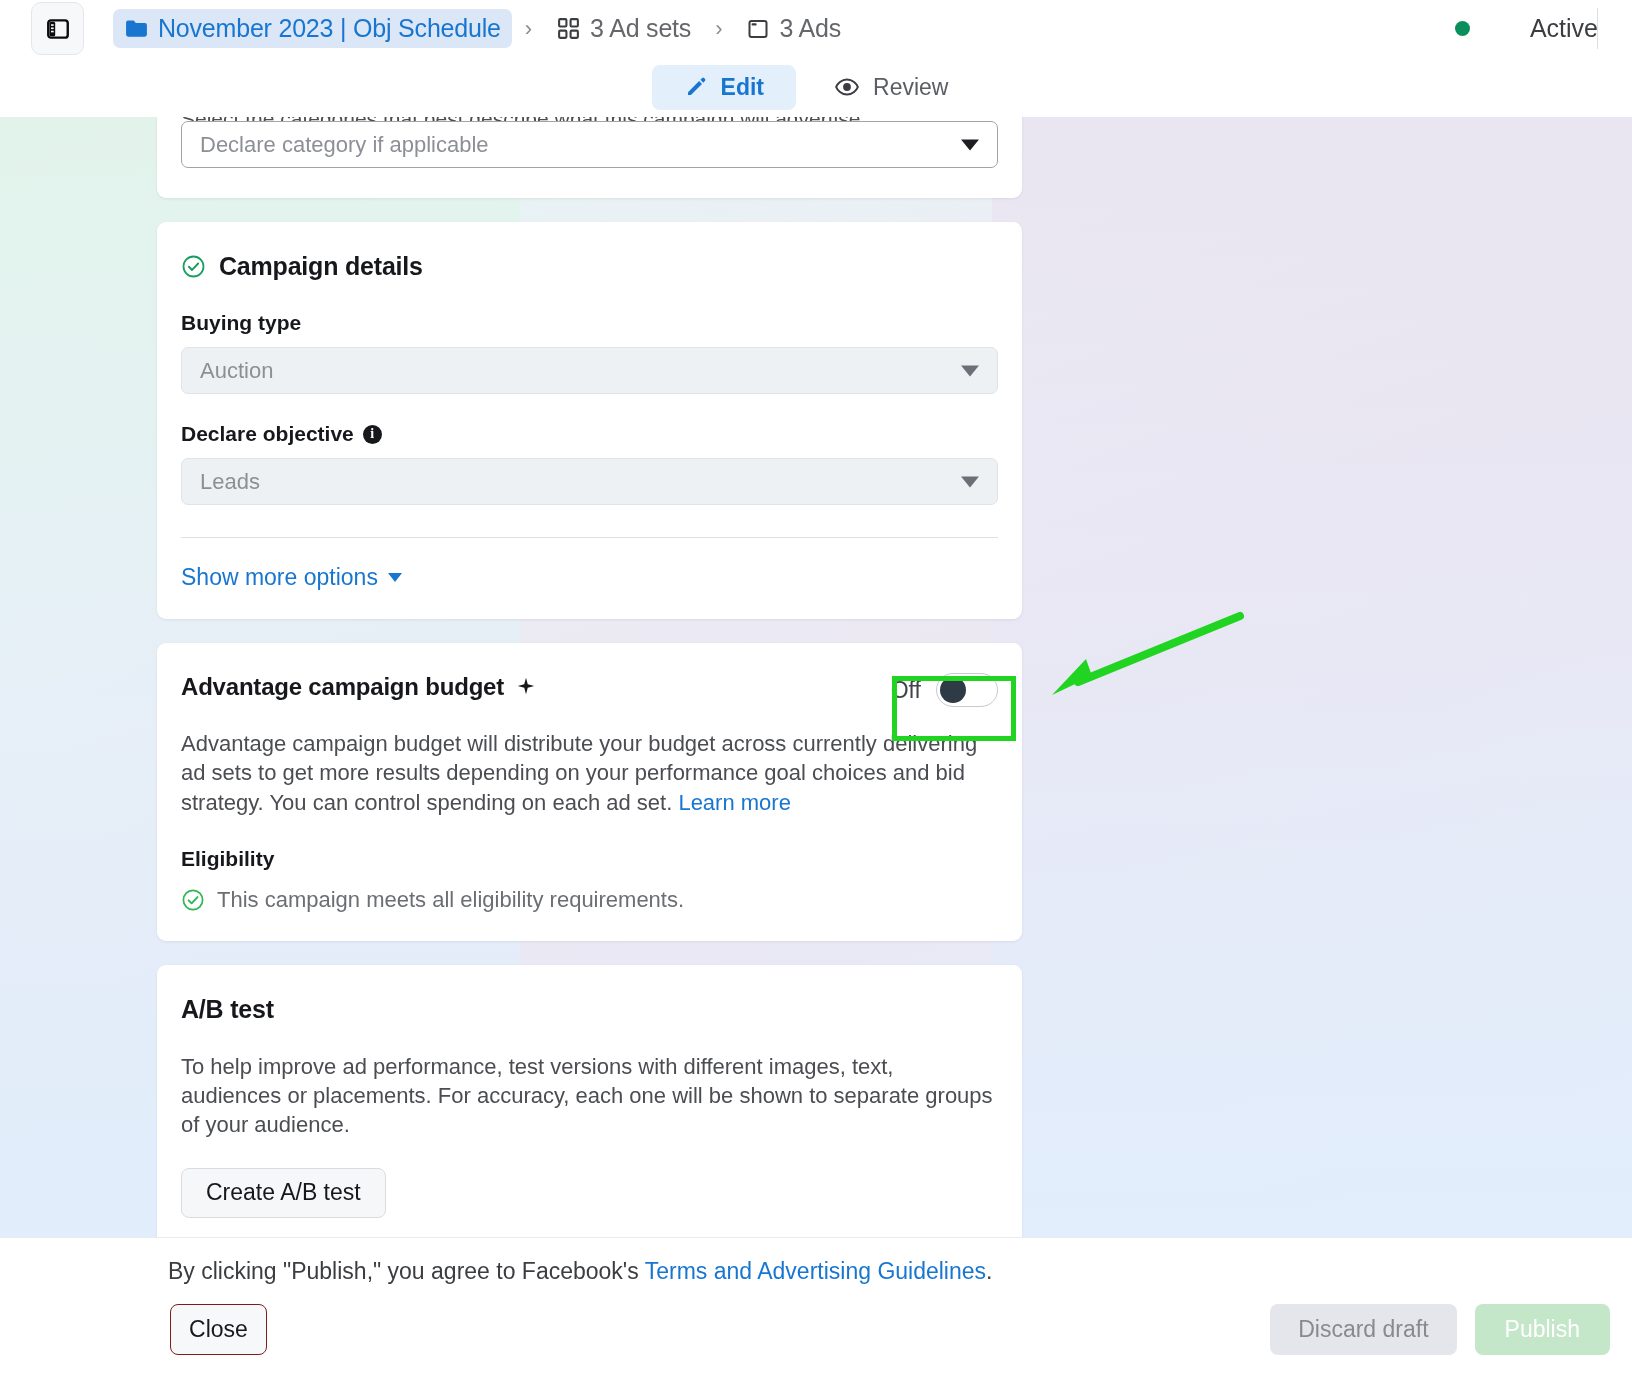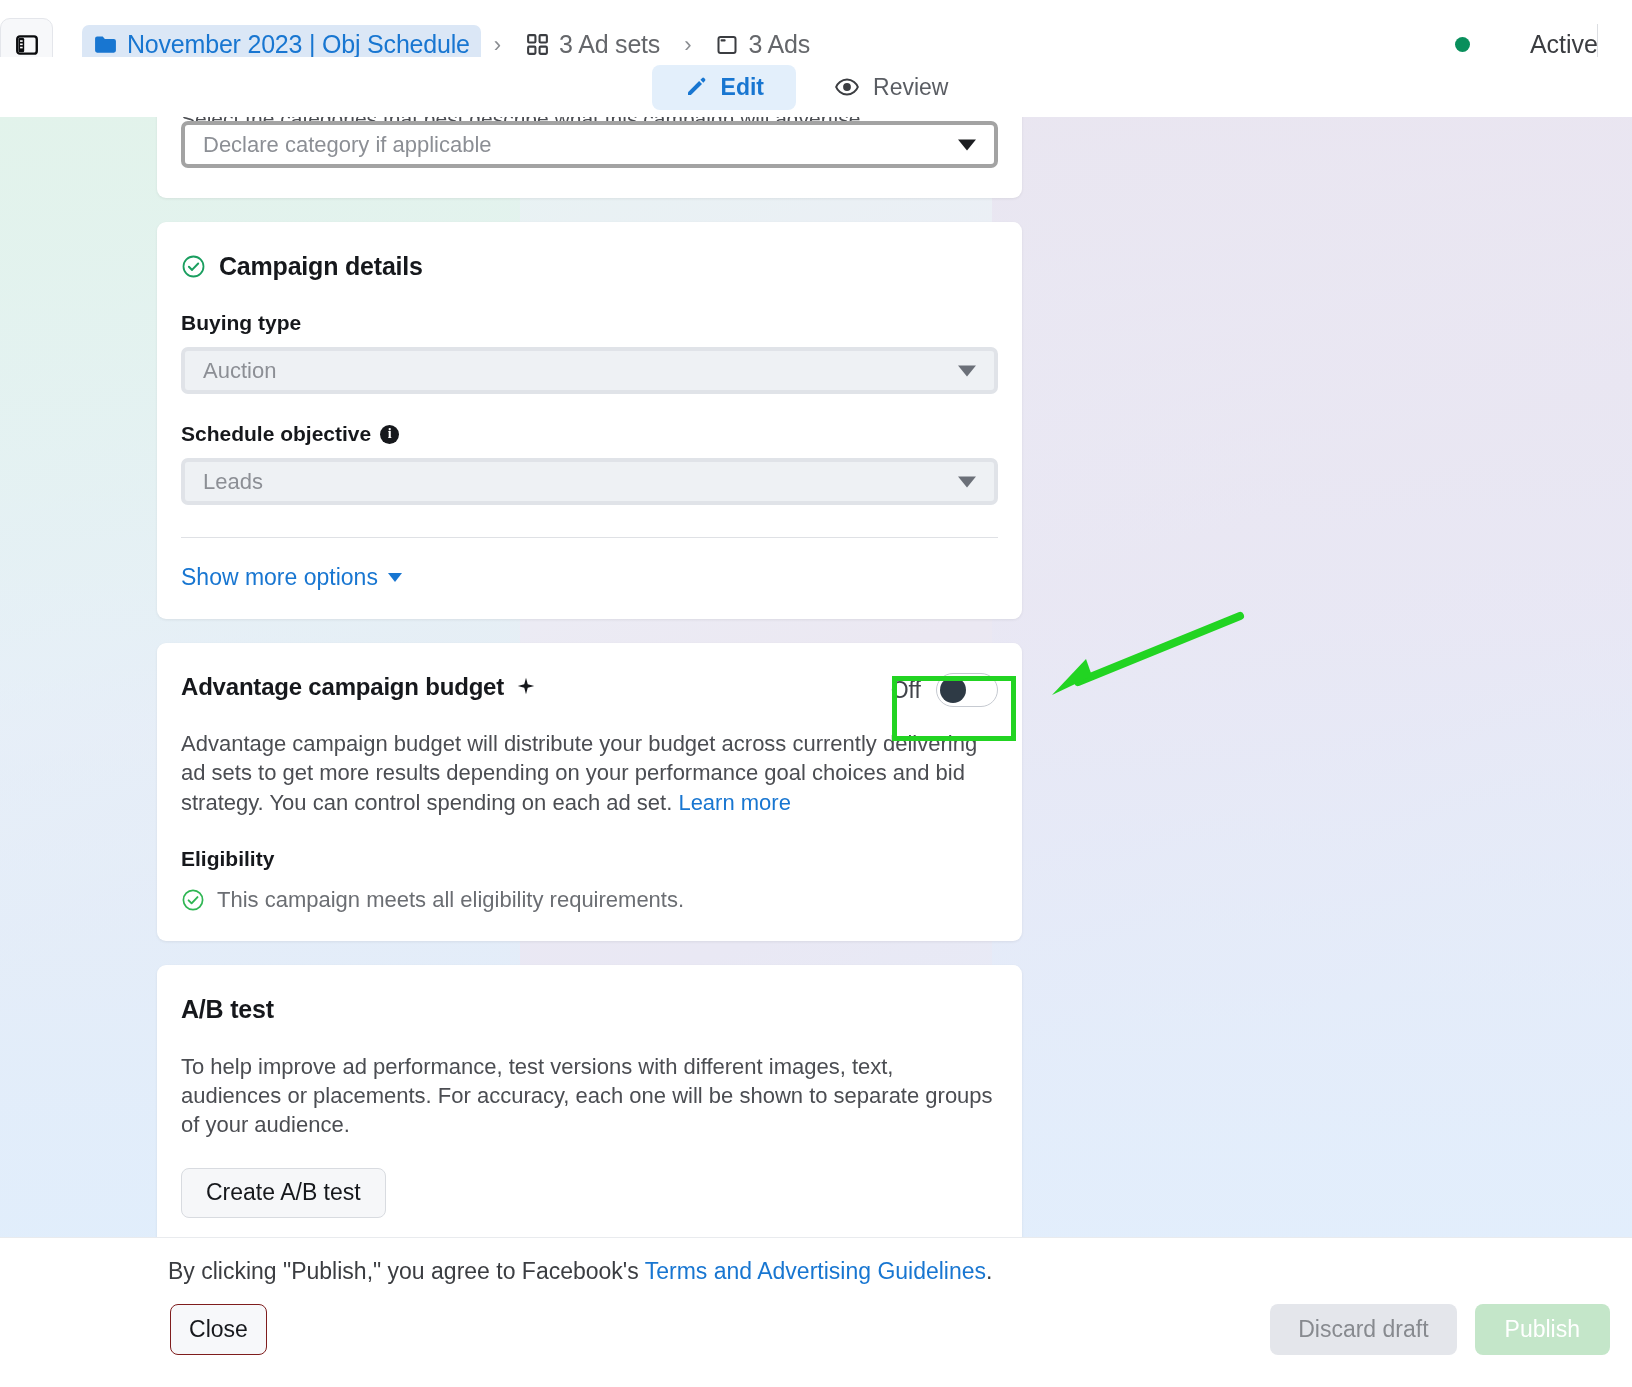--- a/index.html
+++ b/index.html
@@ -10,25 +10,25 @@
     background: #ffffff;
   }
   #root {
     position: relative;
     width: 1632px; height: 1387px;
     overflow: hidden;
   }
 
   
   .topbar {
-    position: absolute; top: 16px; left: 0;
+    position: absolute; top: 0; left: 0;
     width: 1620px; height: 57px;
     background: #ffffff;
     display: flex; align-items: center;
-    padding-left: 0;
+    padding-left: 31px;
     z-index: 6;
   }
   .panel-toggle {
     width: 53px; height: 53px;
     background: #f7f8fa;
     border: 1px solid #e4e6eb;
     border-radius: 10px;
     display: flex; align-items: center; justify-content: center;
     cursor: pointer;
     flex: 0 0 auto;
@@ -130,21 +130,21 @@
     font-size: 21px; color: #4b4d52;
     padding: 0 24px;
     margin-top: -10px;
     height: 14px; overflow: hidden;
   }
 
   .select-wrap { padding: 0 24px 30px 24px; }
   .select {
     position: relative;
     height: 47px;
-    border: 4px solid #a3a3a3;
+    border: 1px solid #a3a3a3;
     border-radius: 7px;
     background: #ffffff;
     display: flex; align-items: center;
     padding: 0 18px;
     cursor: pointer;
   }
   .select.filled { background: #eef1f4; border-color: #e0e3e8; }
   .select-value { font-size: 22px; color: #8c8f95; }
   .caret {
     position: absolute; right: 18px; top: 50%; transform: translateY(-50%);
@@ -404,21 +404,21 @@
               <span>Buying type</span>
             </div>
             <div class="select filled">
               <span class="select-value">Auction</span>
               <span class="caret"></span>
             </div>
           </div>
 
           <div class="field-block">
             <div class="field-label">
-              <span>Schedule objective</span>
+              <span>Declare objective</span>
               <span class="info-dot">i</span>
             </div>
             <div class="select filled">
               <span class="select-value">Leads</span>
               <span class="caret"></span>
             </div>
           </div>
 
           <div class="divider"></div>
 

